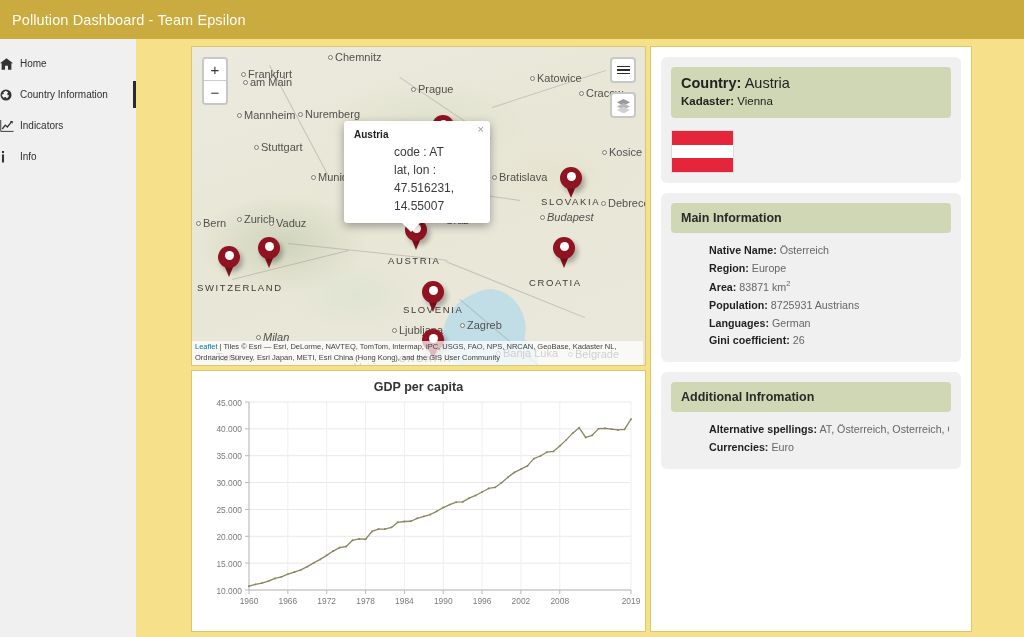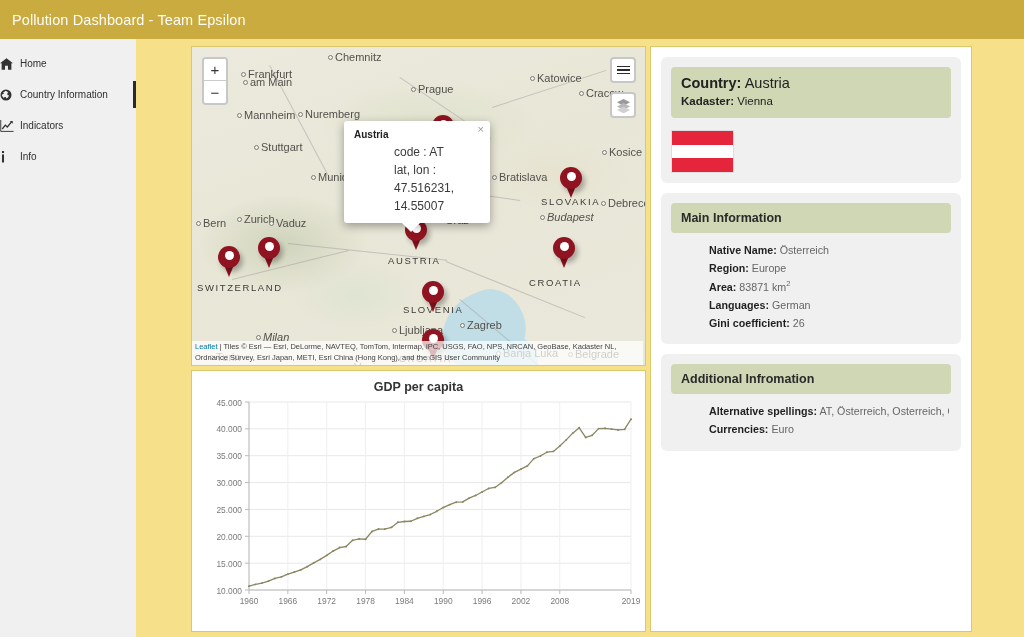--- a/index.html
+++ b/index.html
@@ -616,20 +616,21 @@
       </div>
 
       <div class="card">
         <div class="card-head">
           <div class="section-title">Main Information</div>
         </div>
         <div class="kv-list" id="main-info-list">
             <div class="kv"><b>Native Name:</b><span> Österreich</span></div>
             <div class="kv"><b>Region:</b><span> Europe</span></div>
             <div class="kv"><b>Area:</b><span> 83871 km</span><span class="sup">2</span></div>
+            <div class="kv"><b>Population:</b><span> 8725931 Austrians</span></div>
             <div class="kv"><b>Languages:</b><span> German</span></div>
             <div class="kv"><b>Gini coefficient:</b><span> 26</span></div>
           </div>
       </div>
 
       <div class="card">
         <div class="card-head">
           <div class="section-title">Additional Infromation</div>
         </div>
         <div class="kv-list" id="add-info-list">

